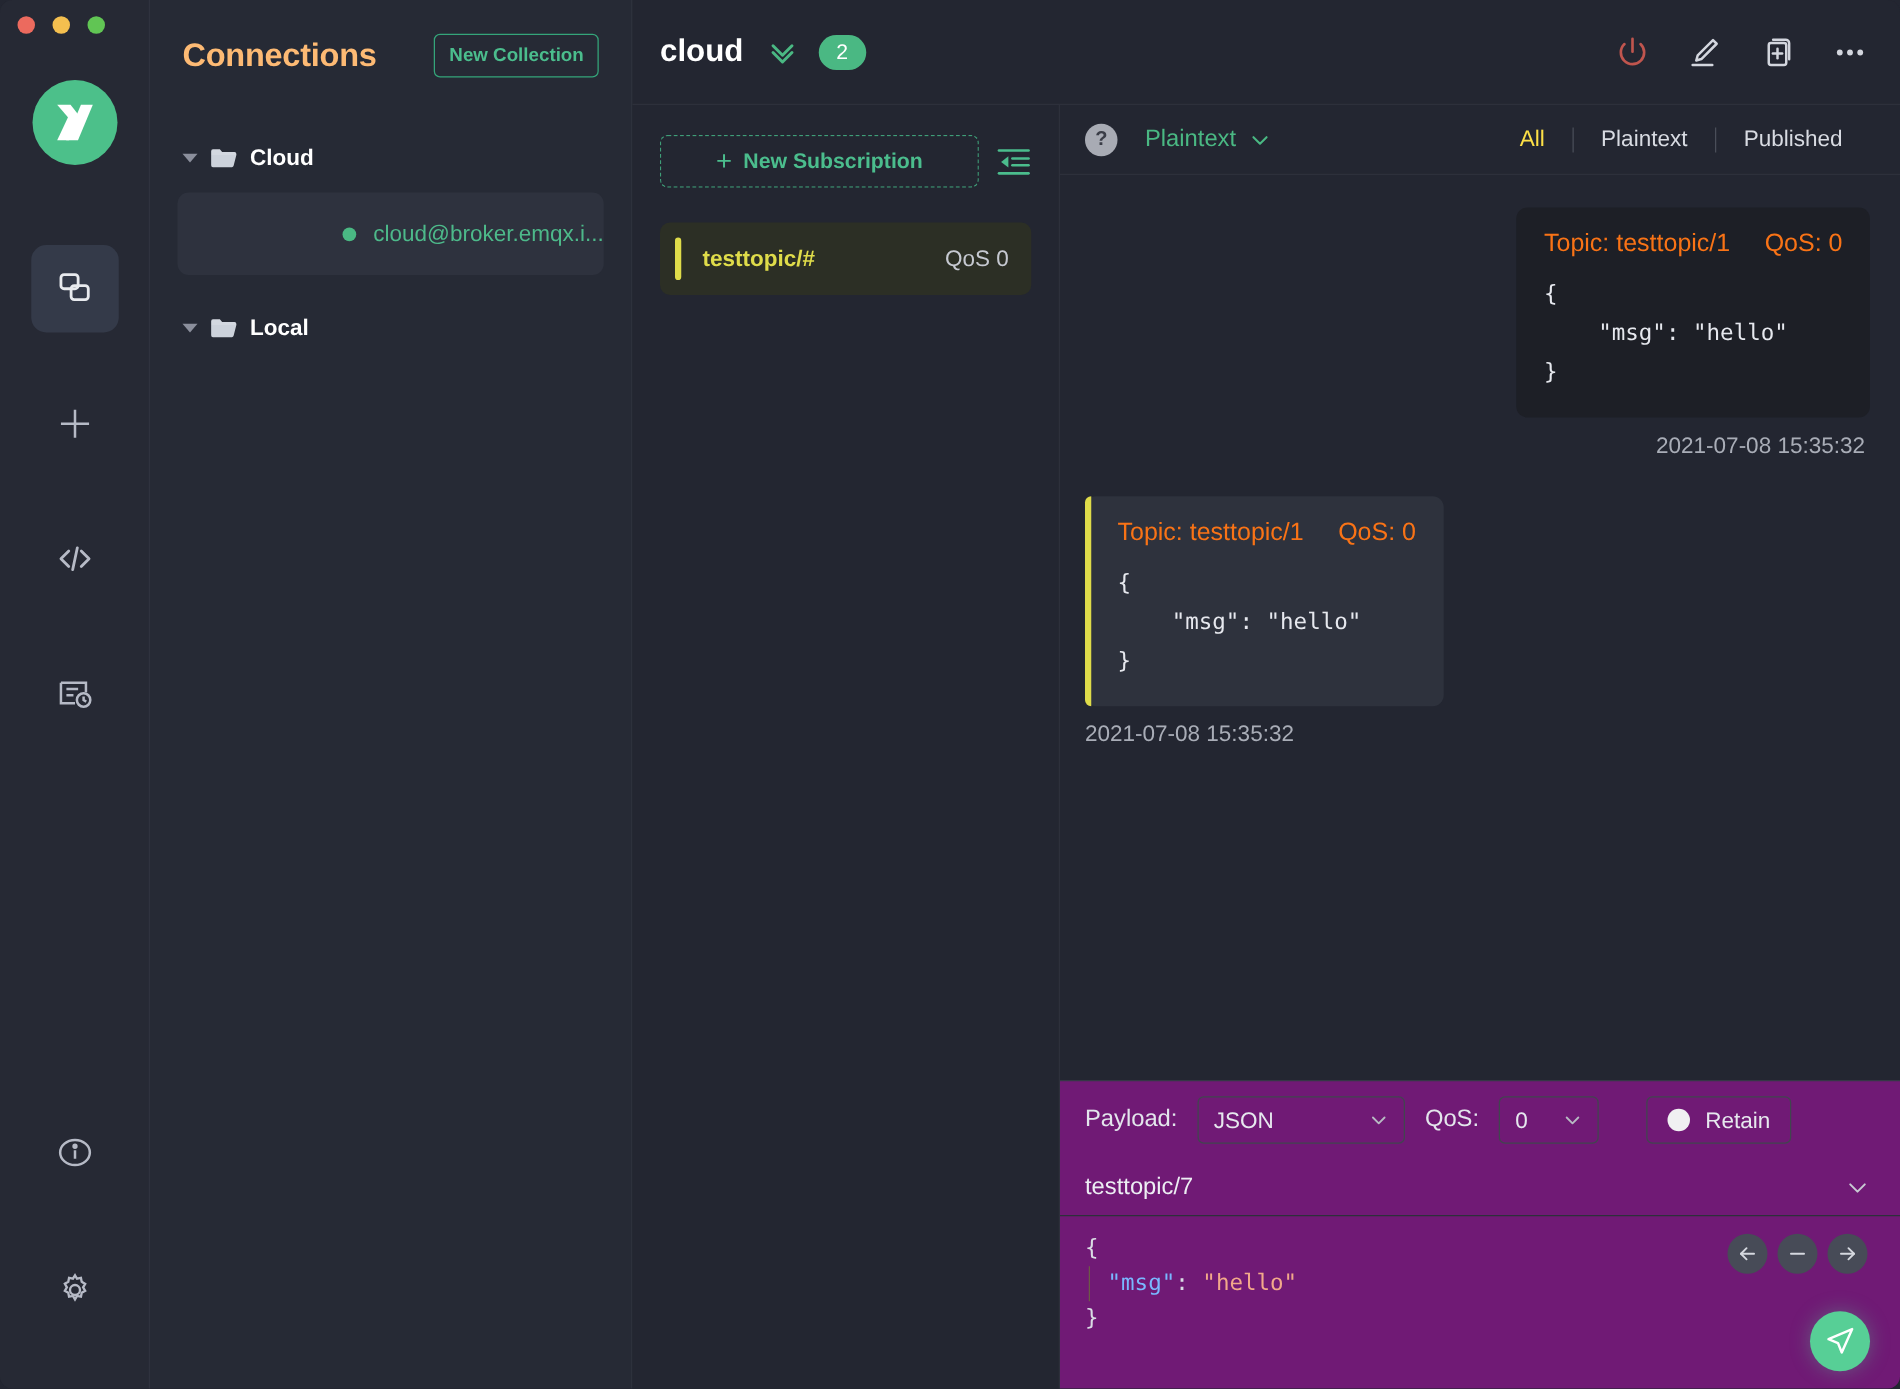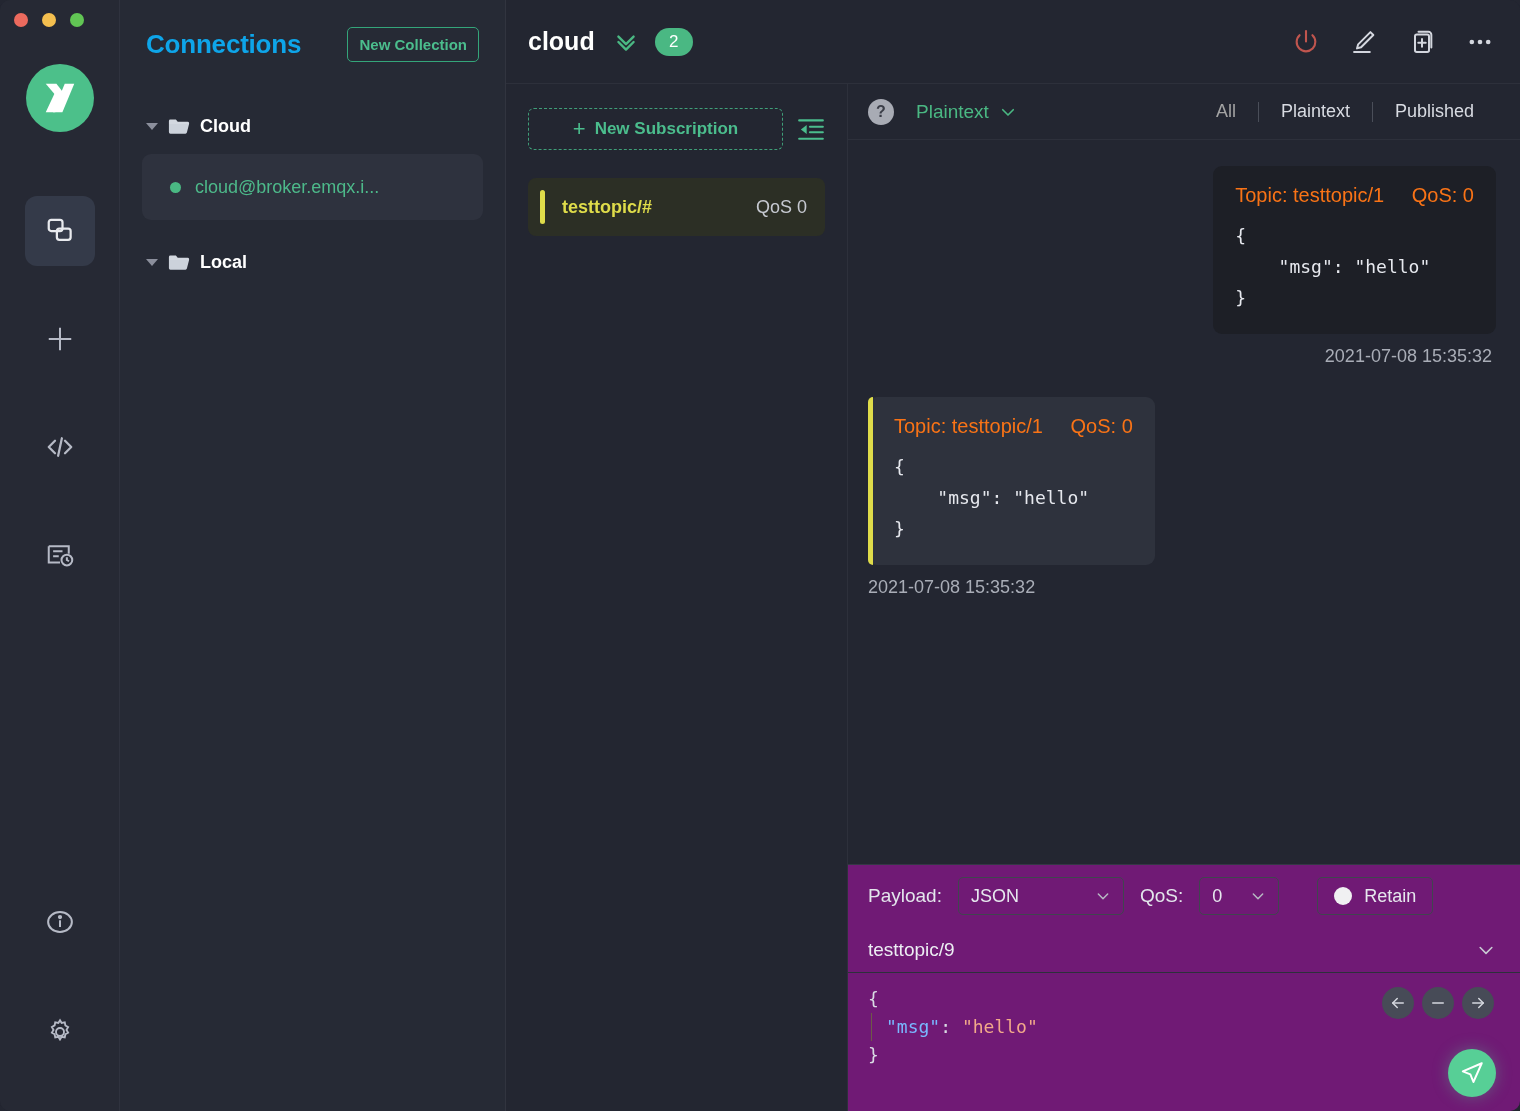--- a/index.html
+++ b/index.html
@@ -69,21 +69,21 @@
     background: #262a35;
     border-right: 1px solid #31343f;
     padding: 0 22px;
   }
   .conn-header {
     height: 88px;
     display: flex; align-items: center; justify-content: space-between;
     padding: 0 4px;
   }
   .conn-title {
-    font-size: 26px; font-weight: bold; color: #0ea5e9;
+    font-size: 26px; font-weight: bold; color: #fdba74;
     letter-spacing: -0.2px;
   }
   .new-collection {
     border: 1px solid #34a57a;
     color: #4bbd8d;
     background: transparent;
     border-radius: 5px;
     font-size: 15px;
     font-family: "Liberation Sans", sans-serif;
     padding: 8px 11px;
@@ -106,20 +106,21 @@
   .folder-icon svg { width: 22px; height: 22px; display: block; }
   .folder-label { color: #fff; font-size: 18px; font-weight: bold; }
   .conn-item {
     display: flex; align-items: center; gap: 14px;
     height: 66px;
     padding-left: 28px;
     border-radius: 9px;
     margin-top: 8px;
     color: #4ab883;
     font-size: 18px;
+    justify-content: flex-end;
   }
   .conn-item.selected { background: #2e323e; }
   .status-dot { width: 11px; height: 11px; border-radius: 50%; background: #4ab883; flex: 0 0 11px; }
   .conn-name { color: #4db98a; font-size: 18px; }
   .spacer-lg { height: 22px; }
 
   
   .main { flex: 1; display: flex; flex-direction: column; min-width: 0; background: #232631; }
 
   .topbar {
@@ -201,21 +202,21 @@
     font-size: 16px; font-weight: bold;
   }
   .format-select {
     display: flex; align-items: center; gap: 10px;
     margin-left: 22px;
     color: #4ab883; font-size: 19px;
   }
   .format-select svg { width: 18px; height: 18px; }
   .filters { margin-left: auto; display: flex; align-items: center; }
   .filter { color: #d8dbe2; font-size: 18px; padding: 0 22px; }
-  .filter.active { color: #a3a3a3; }
+  .filter.active { color: #fde047; }
   .fdiv { width: 1px; height: 20px; background: #4a4e59; }
 
   .msg-scroll { flex: 1; overflow: hidden; padding: 26px 24px 10px 20px; position: relative; }
 
   .msg-row { display: flex; flex-direction: column; margin-bottom: 30px; }
   .msg-row.out { align-items: flex-end; }
   .msg-row.in { align-items: flex-start; }
 
   .bubble {
     border-radius: 9px;
@@ -566,21 +567,21 @@
                   <polyline points="5,9 12,16 19,9"></polyline>
                 </svg>
             </span>
             <span class="retain">
               <span class="retain-dot"></span>
               <span>Retain</span>
             </span>
           </div>
 
           <div class="pub-topic">
-            <span class="pub-topic-val">testtopic/9</span>
+            <span class="pub-topic-val">testtopic/7</span>
             <svg viewBox="0 0 24 24" fill="none" stroke="currentColor" stroke-width="1.9" stroke-linecap="round" stroke-linejoin="round">
                 <polyline points="5,9 12,16 19,9"></polyline>
               </svg>
           </div>
 
           <div class="editor">
             <div class="line"><span class="p">{</span></div>
             <div class="line"><span class="ind"><span class="k">"msg"</span><span class="p">: </span><span class="v">"hello"</span></span></div>
             <div class="line"><span class="p">}</span></div>
 

